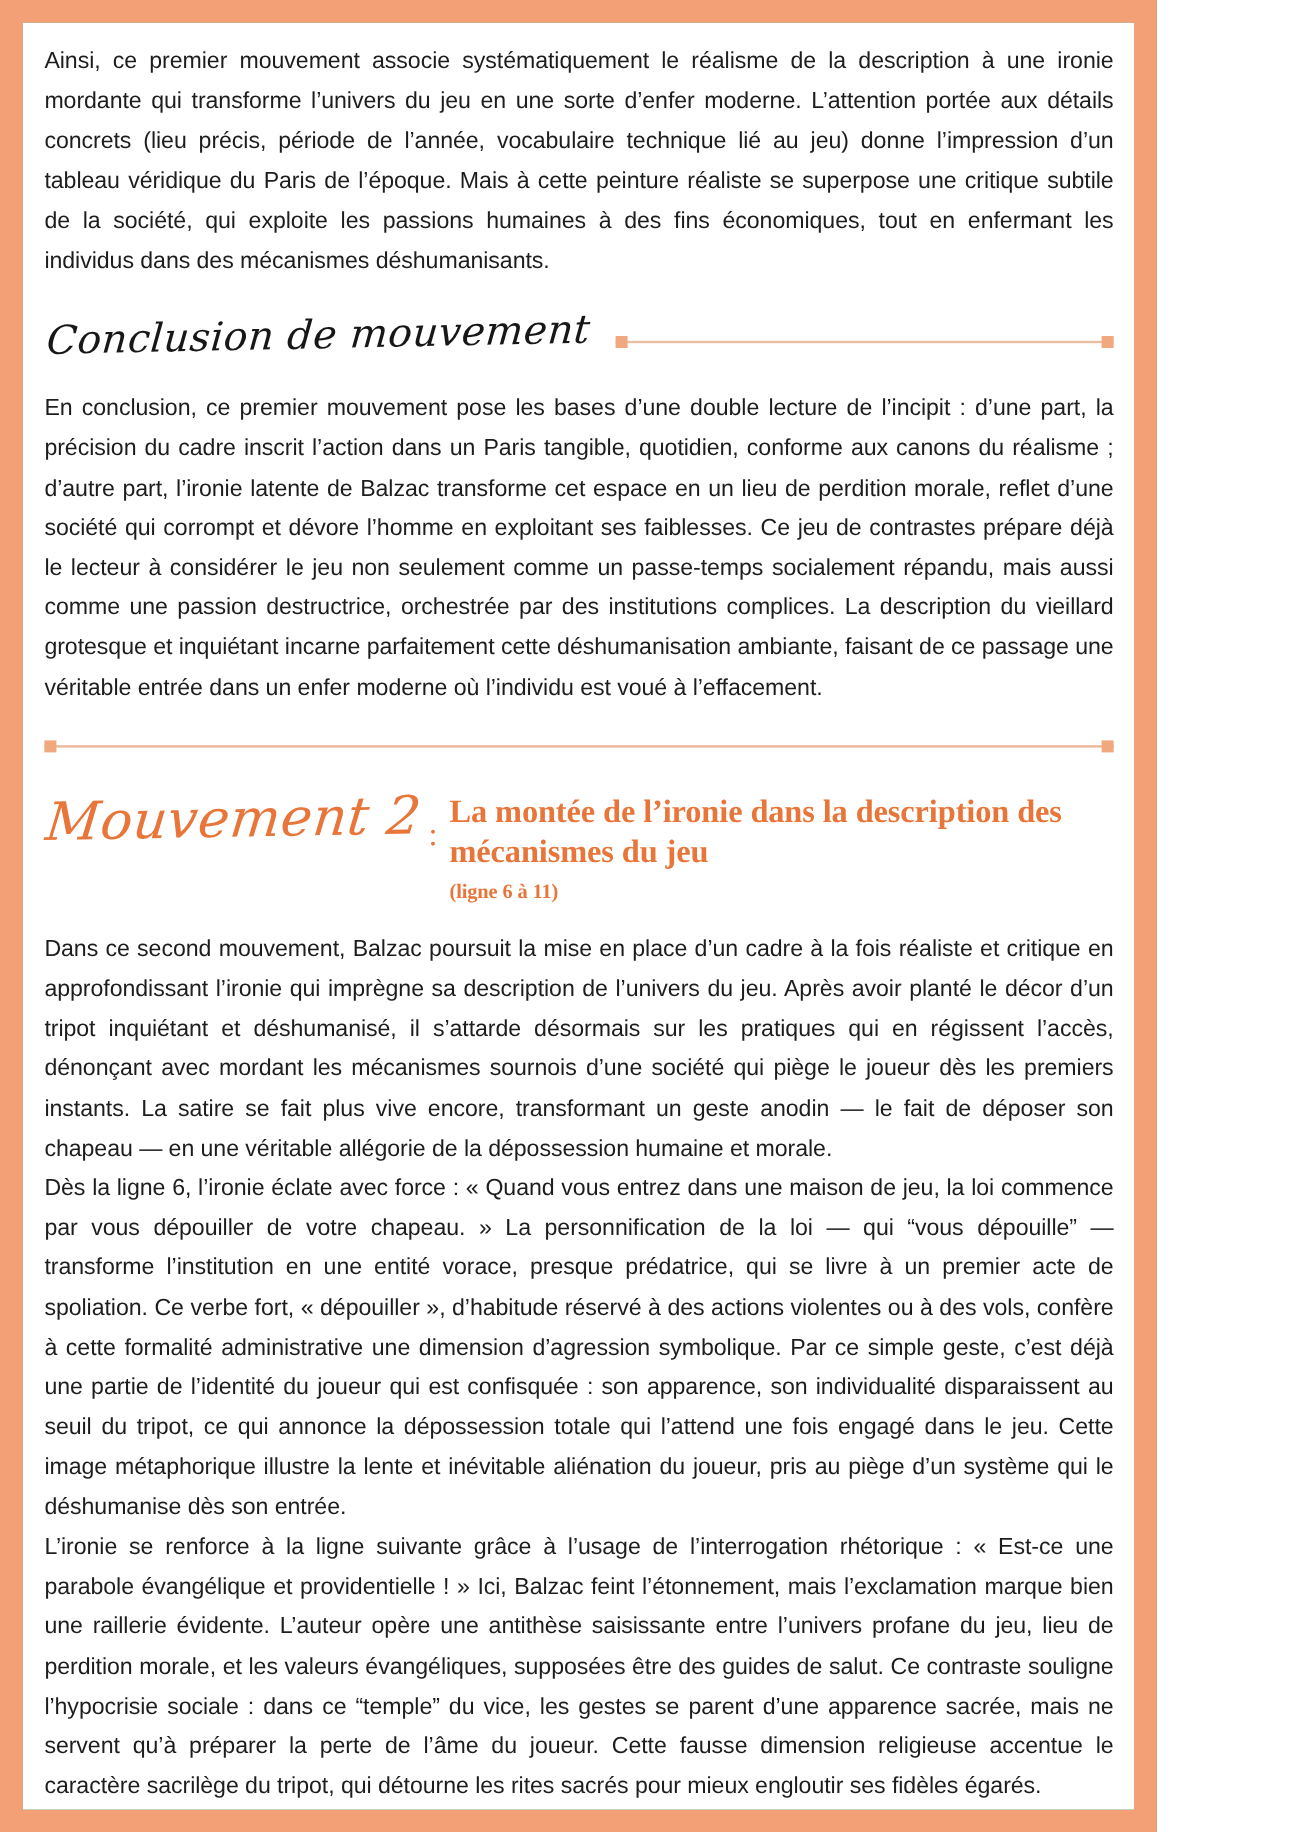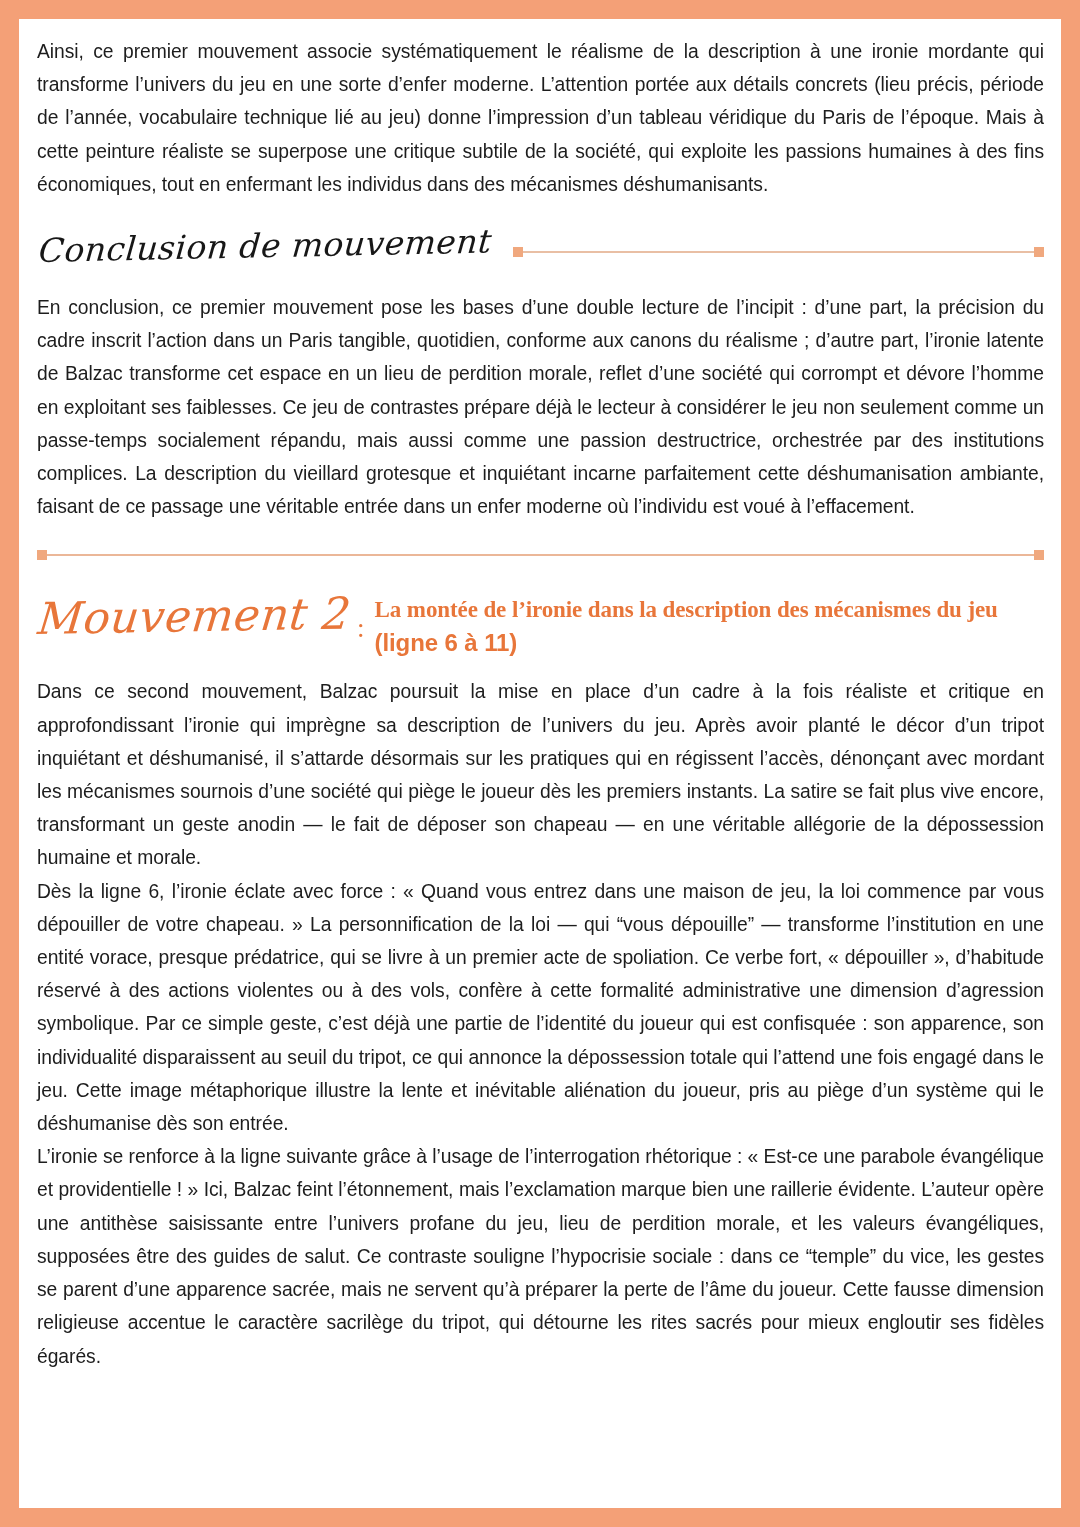--- a/index.html
+++ b/index.html
@@ -9,21 +9,21 @@
   }
   body {
     width: 1080px;
     height: 1527px;
     overflow: hidden;
     font-family: "Liberation Sans", sans-serif;
   }
 
   .page {
     position: relative;
-    width: 1080px;
+    width: 964px;
     height: 1527px;
     box-sizing: border-box;
     background: #15803d;
     border: 19px solid #F4A077;
   }
 
   .page-inner {
     position: relative;
     box-sizing: border-box;
     width: 100%;
@@ -152,30 +152,30 @@
     padding-left: 6px;
     padding-right: 10px;
   }
   .mvt-title-wrap {
     flex: 1 1 auto;
     padding-top: 10px;
   }
   .mvt-title {
     font-family: "Liberation Serif", serif;
     font-weight: 700;
-    font-size: 23px;
+    font-size: 27px;
     line-height: 33px;
     color: #E8763A;
     margin: 0;
     letter-spacing: -0.1px;
   }
   .mvt-lines {
-    font-family: Liberation Sans, sans-serif;
+    font-family: Liberation Serif, serif;
     font-weight: 700;
-    font-size: 24px;
+    font-size: 17px;
     line-height: 33px;
     color: #E8763A;
     margin: 0;
     letter-spacing: -0.1px;
   }
 </style>
 </head>
 <body>
 
 <div class="page">

